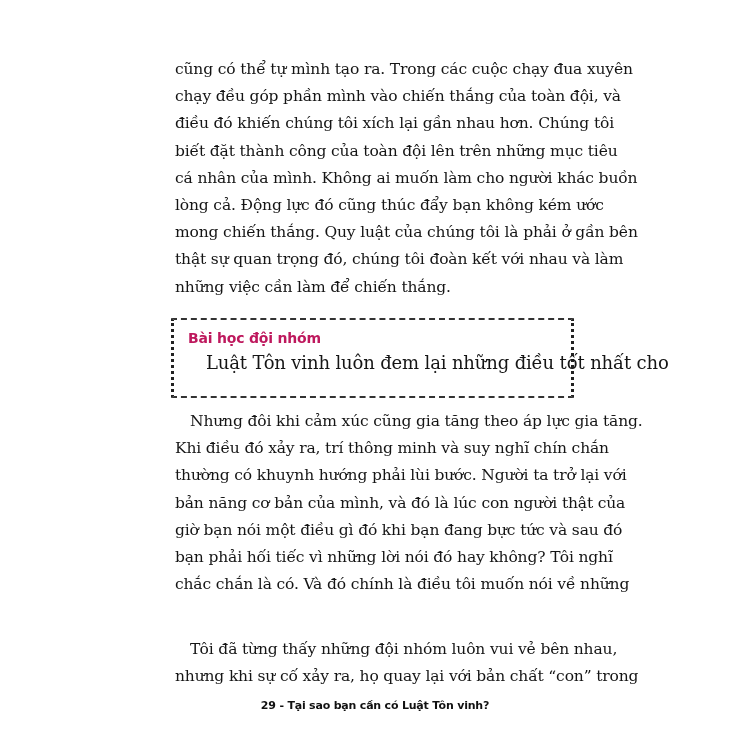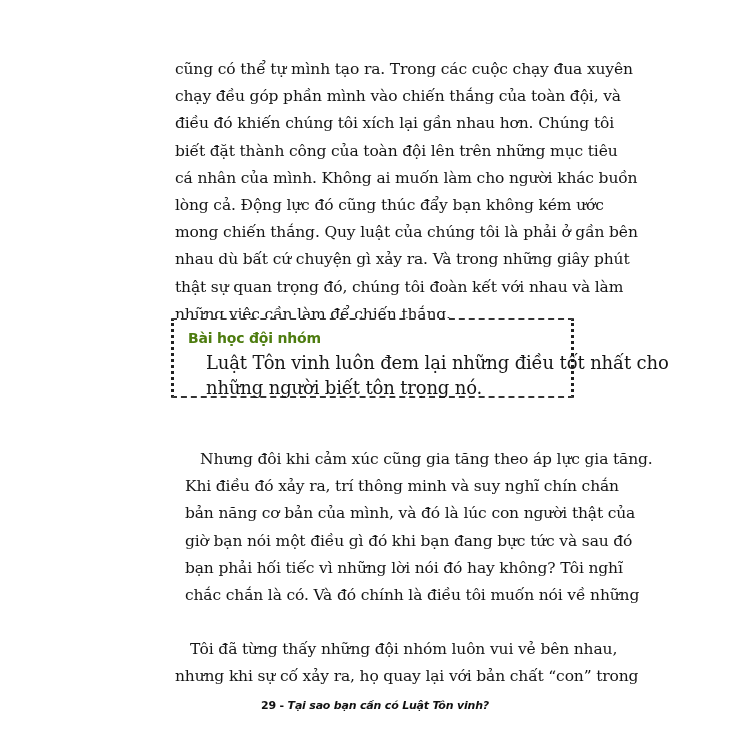--- a/index.html
+++ b/index.html
@@ -37,21 +37,21 @@
       text-align-last: justify;
       height: 27.2px;
     }
     .line.last {
       text-align-last: left;
     }
     .line.indent {
       padding-left: 15px;
     }
     #para1 { top: 56px; }
-    #para2 { top: 446px; margin-left: 10px; }
+    #para2 { top: 408px; }
     #para3 { top: 636px; }
 
     .lesson-box {
       position: absolute;
       left: 171px;
       top: 318px;
       width: 403px;
       height: 80px;
       border-top: 2px dashed #333;
       border-bottom: 2px dashed #333;
@@ -61,21 +61,21 @@
       background: #fff;
     }
     .lesson-title {
       position: absolute;
       left: 14px;
       top: 10px;
       font-family: "DejaVu Sans", "Liberation Sans", sans-serif;
       font-weight: bold;
       font-size: 14px;
       letter-spacing: -0.2px;
-      color: #4d7c0f;
+      color: #be185d;
     }
     .lesson-body {
       position: absolute;
       left: 32px;
       top: 30px;
       width: 352px;
       font-family: "DejaVu Serif", "Liberation Serif", serif;
       font-size: 18px;
       line-height: 25px;
       letter-spacing: -0.15px;
@@ -88,53 +88,51 @@
       left: 0;
       width: 750px;
       text-align: center;
       font-family: "DejaVu Sans", "Liberation Sans", sans-serif;
       font-size: 11px;
       font-weight: bold;
       letter-spacing: -0.2px;
       color: #111;
     }
     .footer .title {
-      font-style: italic;
       text-align: center;
     }
   </style>
 </head>
 <body>
 
 <div class="page">
 
   <div class="text-block" id="para1">
     <span class="line">cũng có thể tự mình tạo ra. Trong các cuộc chạy đua xuyên</span>
     <span class="line">chạy đều góp phần mình vào chiến thắng của toàn đội, và</span>
     <span class="line">điều đó khiến chúng tôi xích lại gần nhau hơn. Chúng tôi</span>
     <span class="line">biết đặt thành công của toàn đội lên trên những mục tiêu</span>
     <span class="line">cá nhân của mình. Không ai muốn làm cho người khác buồn</span>
     <span class="line">lòng cả. Động lực đó cũng thúc đẩy bạn không kém ước</span>
     <span class="line">mong chiến thắng. Quy luật của chúng tôi là phải ở gần bên</span>
-    <span class="line">nhau dù bất cứ chuyện gì xảy ra. Và trong những giây phút</span>
     <span class="line">thật sự quan trọng đó, chúng tôi đoàn kết với nhau và làm</span>
     <span class="line last">những việc cần làm để chiến thắng.</span>
   </div>
 
   <div class="lesson-box">
     <div class="lesson-title">Bài học đội nhóm</div>
     <div class="lesson-body">
       <span class="line">Luật Tôn vinh luôn đem lại những điều tốt nhất cho</span>
-      <span class="line last">những người biết tôn trọng nó.</span>
     </div>
   </div>
 
   <div class="text-block" id="para2">
     <span class="line indent">Nhưng đôi khi cảm xúc cũng gia tăng theo áp lực gia tăng.</span>
     <span class="line">Khi điều đó xảy ra, trí thông minh và suy nghĩ chín chắn</span>
+    <span class="line">thường có khuynh hướng phải lùi bước. Người ta trở lại với</span>
     <span class="line">bản năng cơ bản của mình, và đó là lúc con người thật của</span>
     <span class="line">giờ bạn nói một điều gì đó khi bạn đang bực tức và sau đó</span>
     <span class="line">bạn phải hối tiếc vì những lời nói đó hay không? Tôi nghĩ</span>
     <span class="line">chắc chắn là có. Và đó chính là điều tôi muốn nói về những</span>
   </div>
 
   <div class="text-block" id="para3">
     <span class="line indent">Tôi đã từng thấy những đội nhóm luôn vui vẻ bên nhau,</span>
     <span class="line">nhưng khi sự cố xảy ra, họ quay lại với bản chất “con” trong</span>
   </div>

